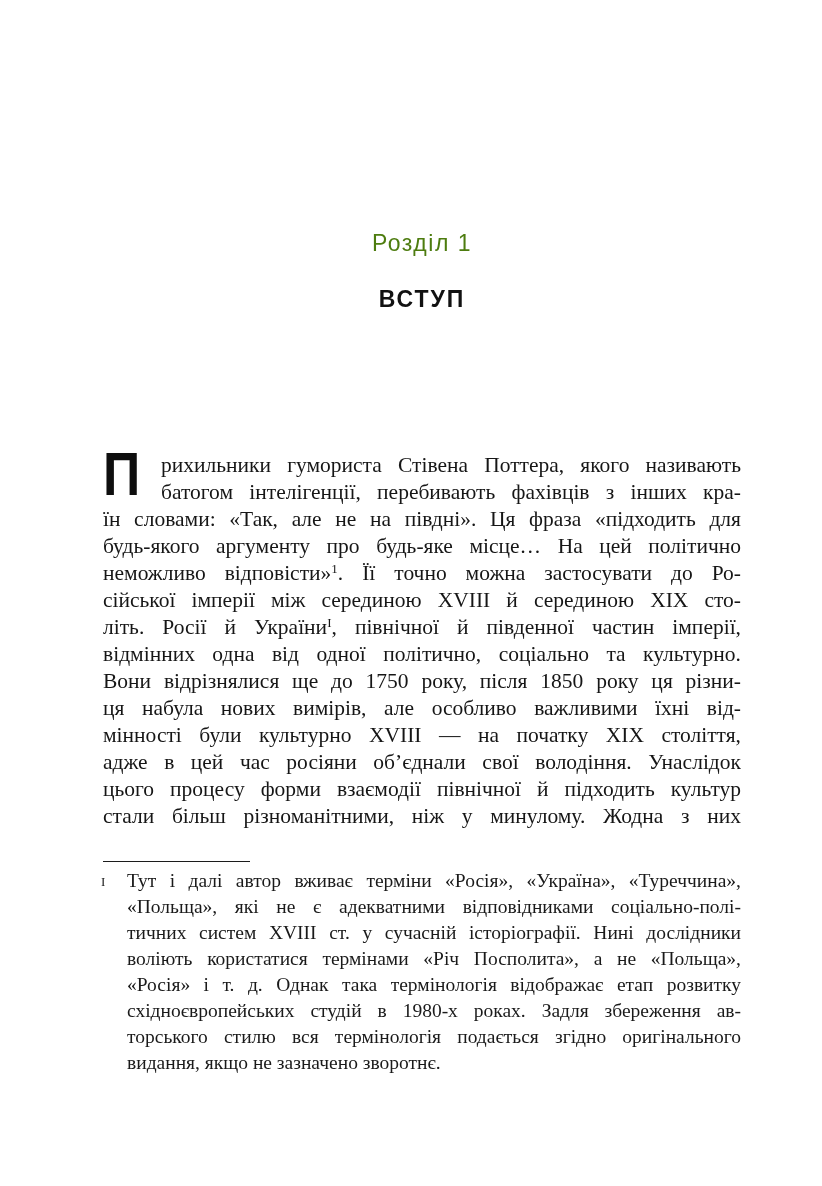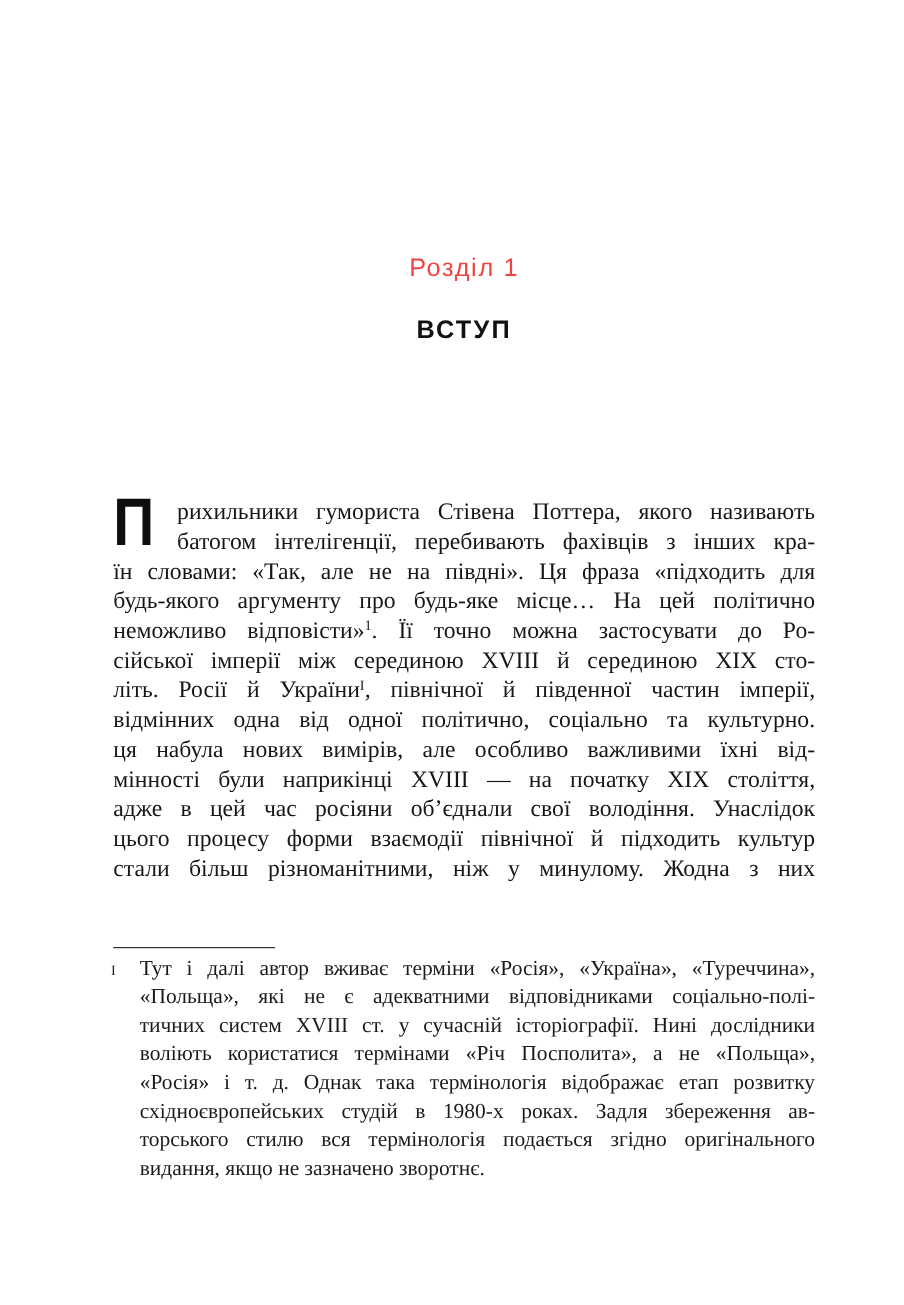--- a/index.html
+++ b/index.html
@@ -17,21 +17,21 @@
   }
 
   
   .chapter-label {
     position: absolute;
     left: 103px; top: 231px; width: 638px;
     text-align: center;
     font-family: "Liberation Sans", sans-serif;
     font-size: 23px;
     letter-spacing: 1.5px;
-    color: #ef4444;
+    color: #4d7c0f;
     line-height: 1.1;
   }
   .page-title {
     position: absolute;
     left: 103px; top: 287px; width: 638px;
     text-align: center;
     font-family: "Liberation Sans", sans-serif;
     font-size: 23px;
     font-weight: 700;
     letter-spacing: 2px;
@@ -118,22 +118,23 @@
     <span class="drop-cap">П</span>
 
     <div class="bline indent">рихильники гумориста Стівена Поттера, якого називають</div>
     <div class="bline indent">батогом інтелігенції, перебивають фахівців з інших кра-</div>
     <div class="bline">їн словами: «Так, але не на півдні». Ця фраза «підходить для</div>
     <div class="bline">будь-якого аргументу про будь-яке місце… На цей політично</div>
     <div class="bline"><span>неможливо відповісти»</span><sup class="fnref">1</sup><span>. Її точно можна застосувати до Ро-</span></div>
     <div class="bline">сійської імперії між серединою XVIII й серединою XIX сто-</div>
     <div class="bline"><span>літь. Росії й України</span><sup class="fnref">I</sup><span>, північної й південної частин імперії,</span></div>
     <div class="bline">відмінних одна від одної політично, соціально та культурно.</div>
+    <div class="bline">Вони відрізнялися ще до 1750 року, після 1850 року ця різни-</div>
     <div class="bline">ця набула нових вимірів, але особливо важливими їхні від-</div>
-    <div class="bline">мінності були наприкінці XVIII — на початку XIX століття,</div>
+    <div class="bline">мінності були культурно XVIII — на початку XIX століття,</div>
     <div class="bline">адже в цей час росіяни об’єднали свої володіння. Унаслідок</div>
     <div class="bline">цього процесу форми взаємодії північної й підходить культур</div>
     <div class="bline">стали більш різноманітними, ніж у минулому. Жодна з них</div>
   </div>
 
   <div class="footnote-rule"></div>
 
   <div class="footnote-block">
     <span class="footnote-marker">I</span>
     <div class="footnote-text">

